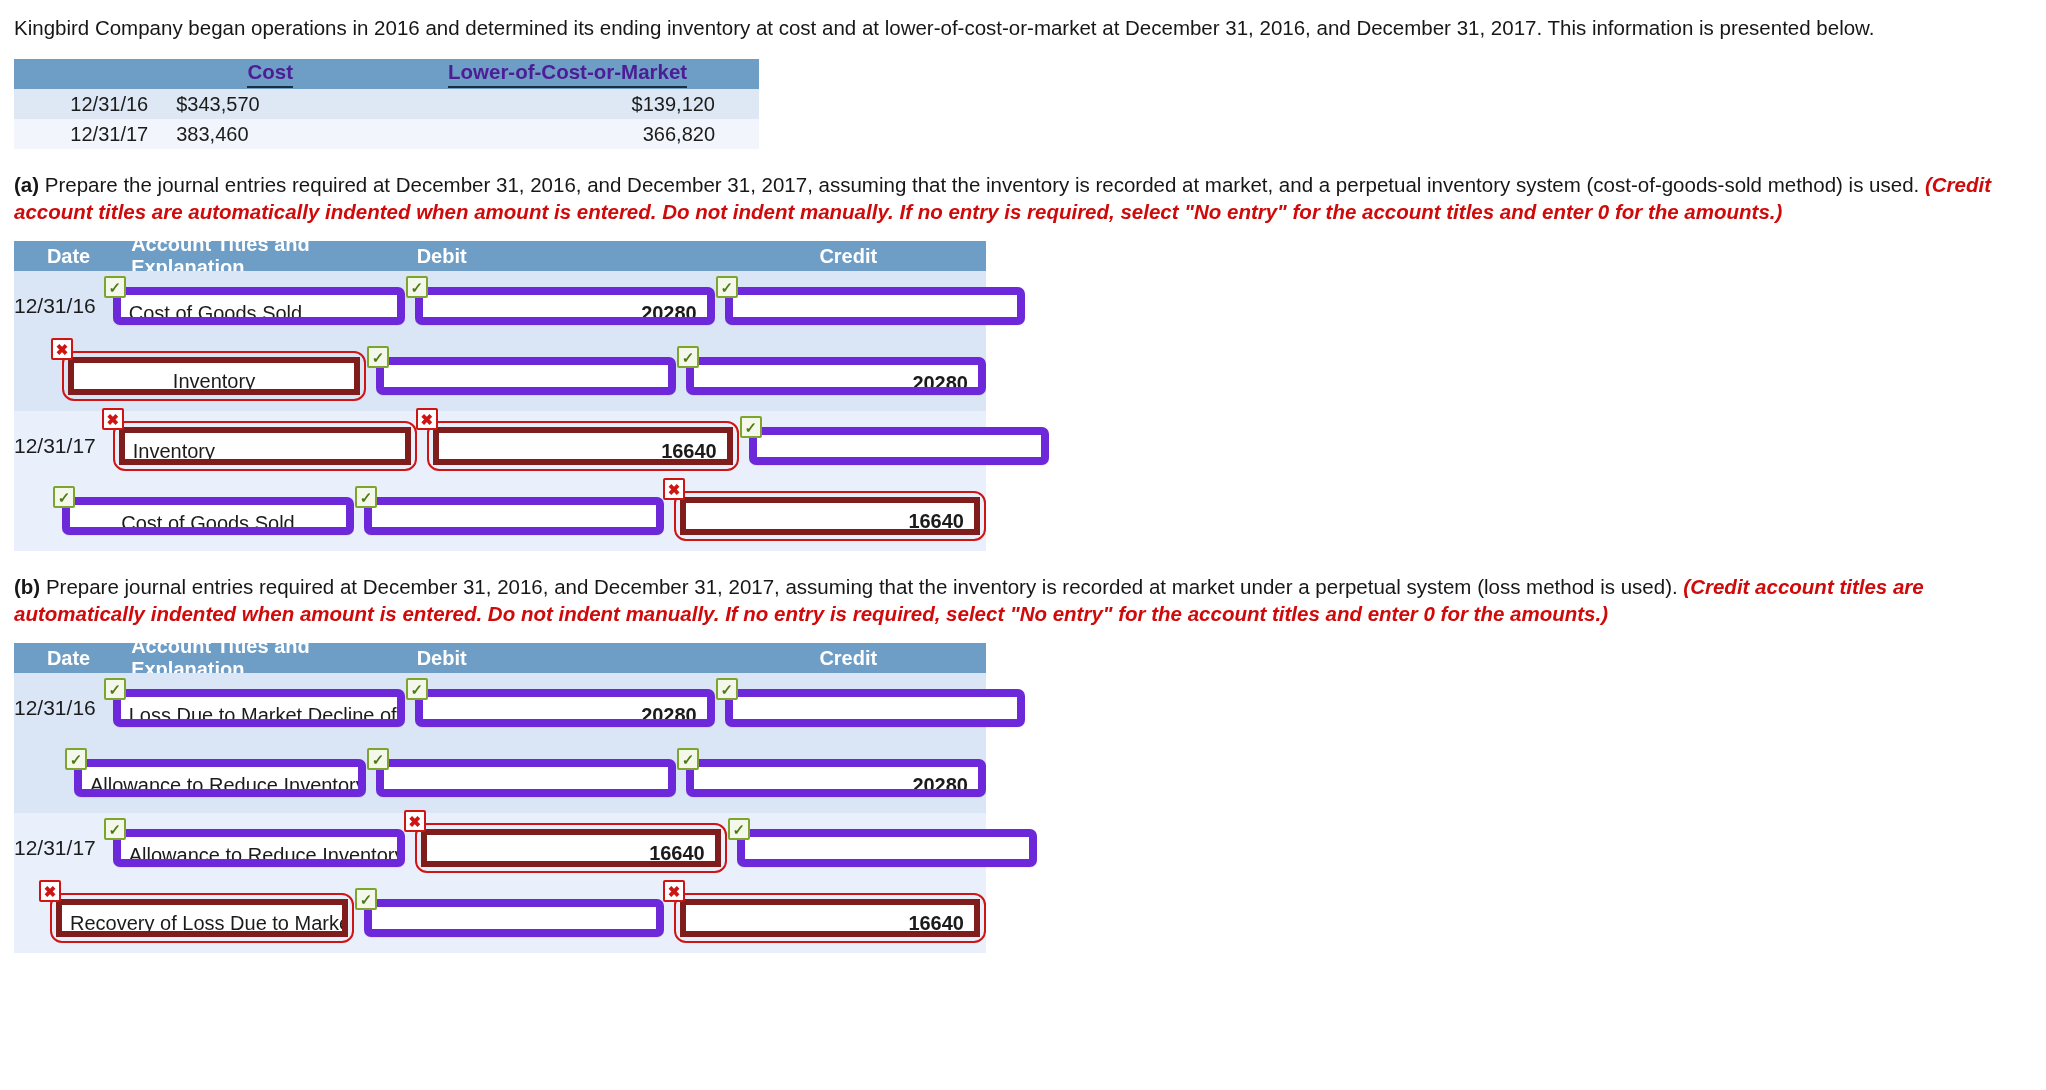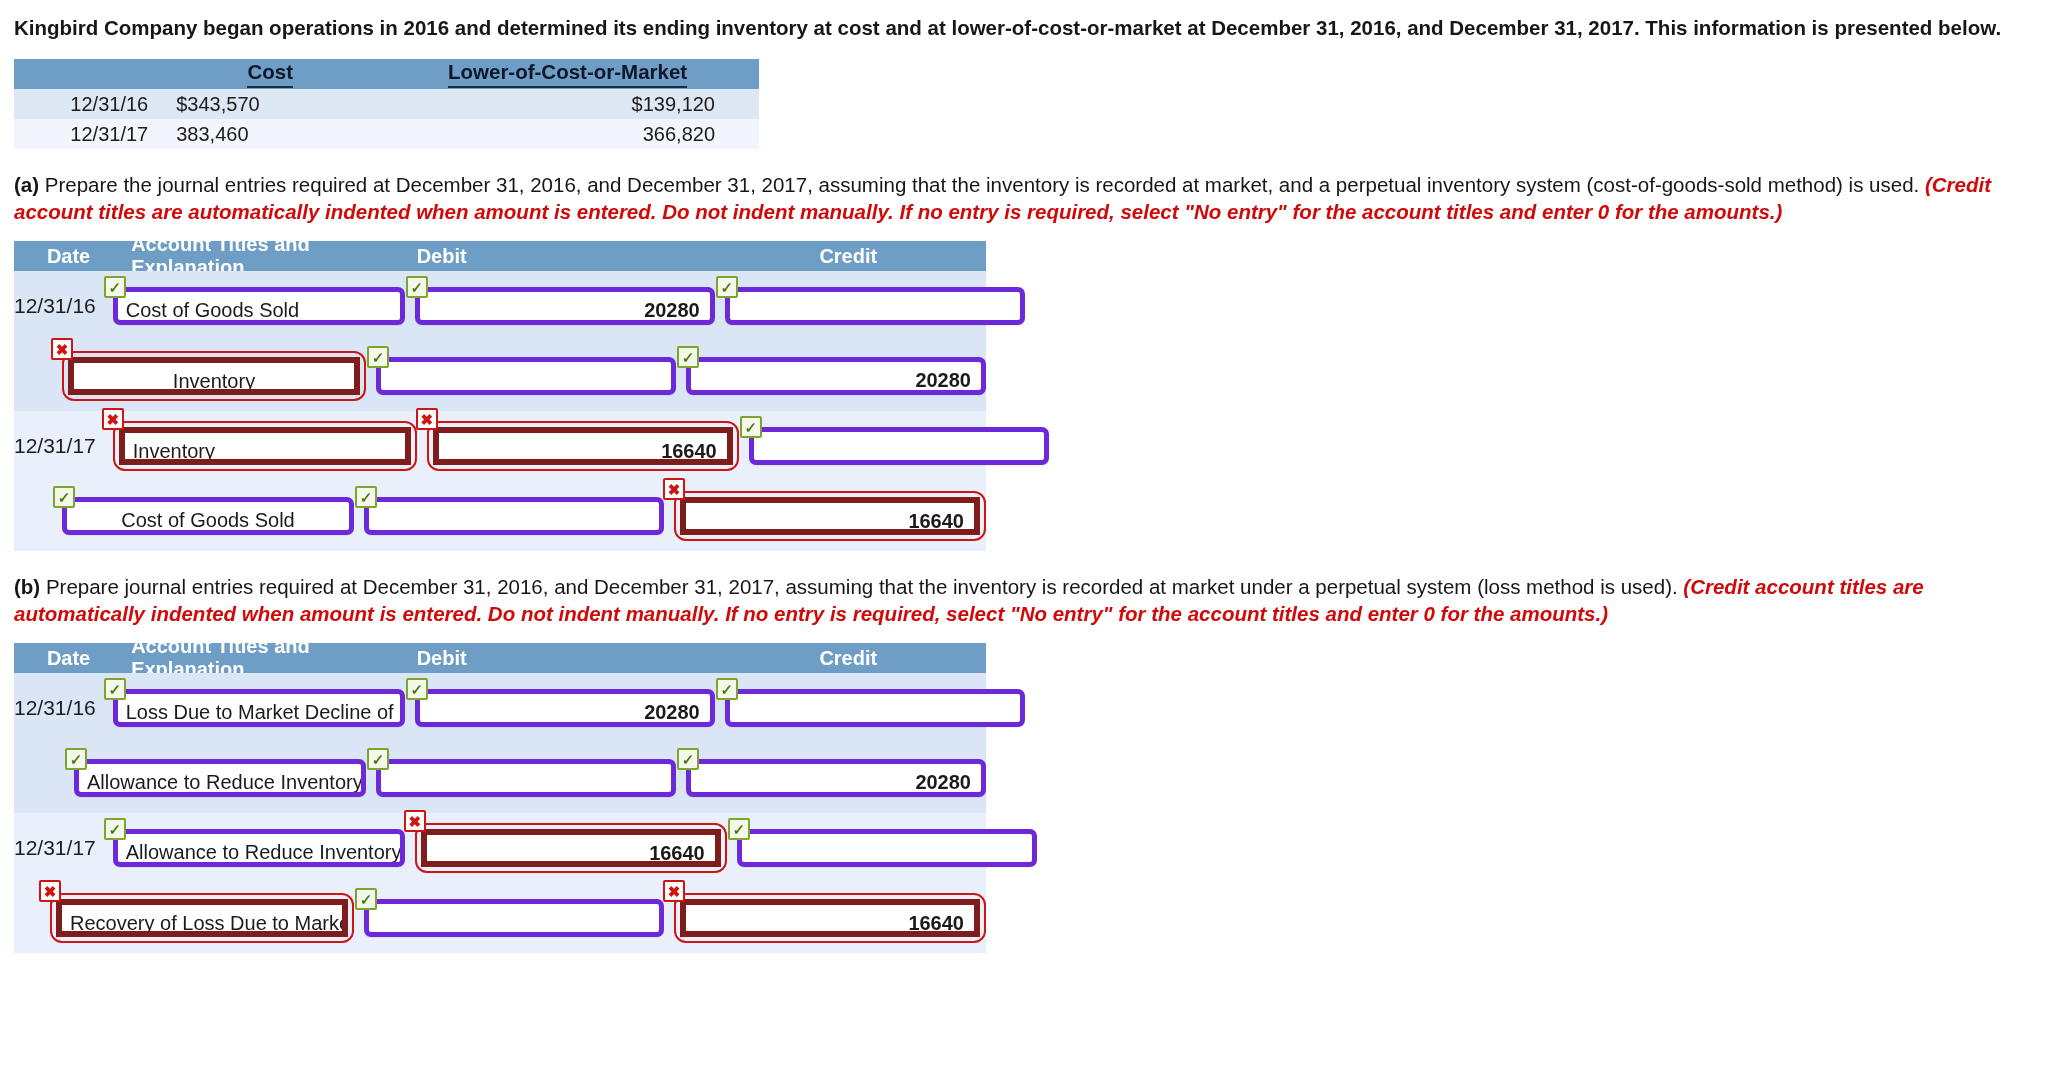--- a/index.html
+++ b/index.html
@@ -21,33 +21,32 @@
     width: 2046px;
   }
 
   
   .intro {
     font-size: 20.5px;
     line-height: 27px;
     color: #171717;
     max-width: 2020px;
     margin: 4px 0 0 0;
-    font-weight: bold;
   }
 
   
   .cost-table {
     margin-top: 18px;
     border-collapse: collapse;
     width: 745px;
     font-size: 20px;
   }
   .cost-table thead th {
     background: #6e9dc6;
-    color: #0f172a;
+    color: #4c1d95;
     font-weight: bold;
     font-size: 20.5px;
     height: 30px;
     padding: 0 10px;
     vertical-align: middle;
     white-space: nowrap;
   }
   .cost-table thead th .ul {
     display: inline-block;
     border-bottom: 2px solid #17303f;
@@ -138,21 +137,21 @@
     background: #ffffff;
     border-radius: 7px;
     font-size: 20px;
     color: #1b1b1b;
     overflow: hidden;
     white-space: nowrap;
     padding: 0 8px;
   }
   
   .field.ok .box {
-    border: 5px solid #6d28d9;
+    border: 8px solid #6d28d9;
     box-shadow: 0 1px 0 rgba(0,0,0,0.06);
   }
   
   .field.err {
     padding: 4px;
     border: 2px solid #cf1414;
     border-radius: 12px;
     background: transparent;
   }
   .field.err .box {

